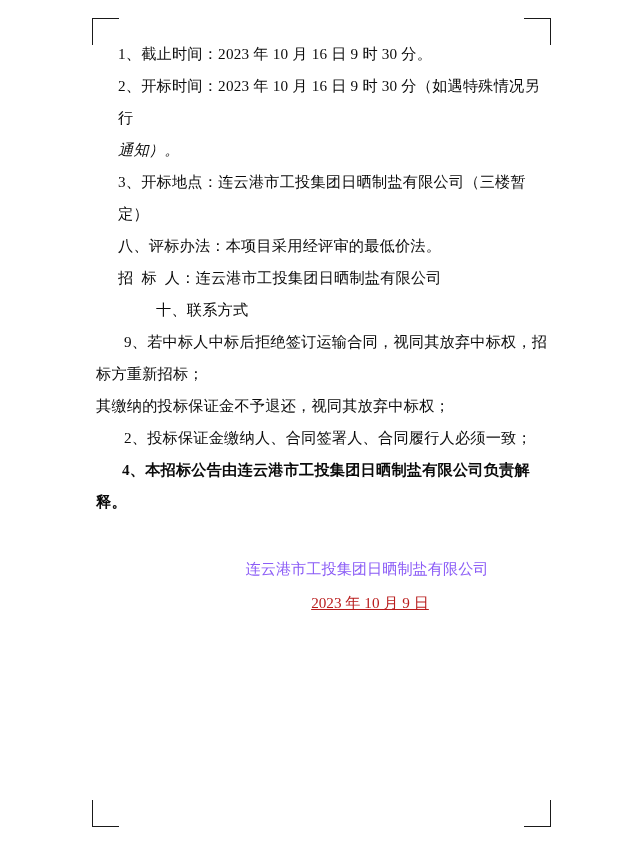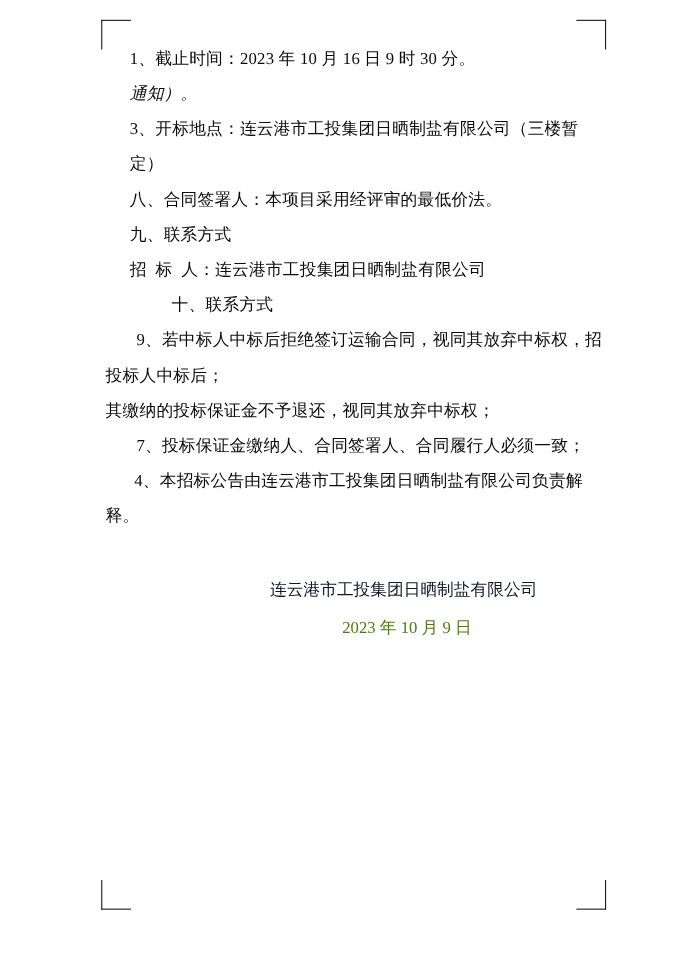--- a/index.html
+++ b/index.html
@@ -50,64 +50,65 @@
     letter-spacing: 0.2px;
     margin: 0;
     white-space: pre-wrap;
     color: #0b0b0b;
   }
 
   
   .ind-1  { text-indent: 0px;  padding-left: 22px; }
   .ind-2  { text-indent: 0px;  padding-left: 22px; font-style: italic; }
   .ind-hang { padding-left: 0px; text-indent: 28px; }
-  .ind-hang2 { padding-left: 0px; text-indent: 26px; }
+  .ind-hang2 { padding-left: 0px; text-indent: 26px; font-weight: bold; }
   .ind-deep { padding-left: 60px; }
   .ind-none { padding-left: 0px; }
 
   .sign {
     margin-top: 34px;
     text-align: center;
     padding-left: 86px;
   }
   .sign .line {
     font-size: 15.2px;
     line-height: 34px;
-    color: #0f172a;
+    color: #8b5cf6;
   }
   .sign .date {
     font-size: 15.2px;
     line-height: 34px;
-    color: #4d7c0f;
+    color: #b91c1c;
     padding-left: 6px;
+    text-decoration: underline;
   }
 </style>
 </head>
 <body>
 
 <div class="page">
 
   <div class="crop tl"></div>
   <div class="crop tr"></div>
   <div class="crop bl"></div>
   <div class="crop br"></div>
 
   <div class="content">
 
     <p class="para ind-1">1、截止时间：2023 年 10 月 16 日 9 时 30 分。</p>
+    <p class="para ind-1">2、开标时间：2023 年 10 月 16 日 9 时 30 分（如遇特殊情况另行</p>
     <p class="para ind-2">通知）。</p>
     <p class="para ind-1">3、开标地点：连云港市工投集团日晒制盐有限公司（三楼暂定）</p>
-    <p class="para ind-1">八、合同签署人：本项目采用经评审的最低价法。</p>
-    <p class="para ind-1">九、联系方式</p>
+    <p class="para ind-1">八、评标办法：本项目采用经评审的最低价法。</p>
     <p class="para ind-1">招  标  人：连云港市工投集团日晒制盐有限公司</p>
     <p class="para ind-deep">十、联系方式</p>
     <p class="para ind-hang">9、若中标人中标后拒绝签订运输合同，视同其放弃中标权，招</p>
-    <p class="para ind-none">投标人中标后；</p>
+    <p class="para ind-none">标方重新招标；</p>
     <p class="para ind-none">其缴纳的投标保证金不予退还，视同其放弃中标权；</p>
-    <p class="para ind-hang">7、投标保证金缴纳人、合同签署人、合同履行人必须一致；</p>
+    <p class="para ind-hang">2、投标保证金缴纳人、合同签署人、合同履行人必须一致；</p>
     <p class="para ind-hang2">4、本招标公告由连云港市工投集团日晒制盐有限公司负责解释。</p>
 
     <div class="sign">
       <div class="line">连云港市工投集团日晒制盐有限公司</div>
       <div class="date">2023 年 10 月 9 日</div>
     </div>
 
   </div>
 </div>
 

